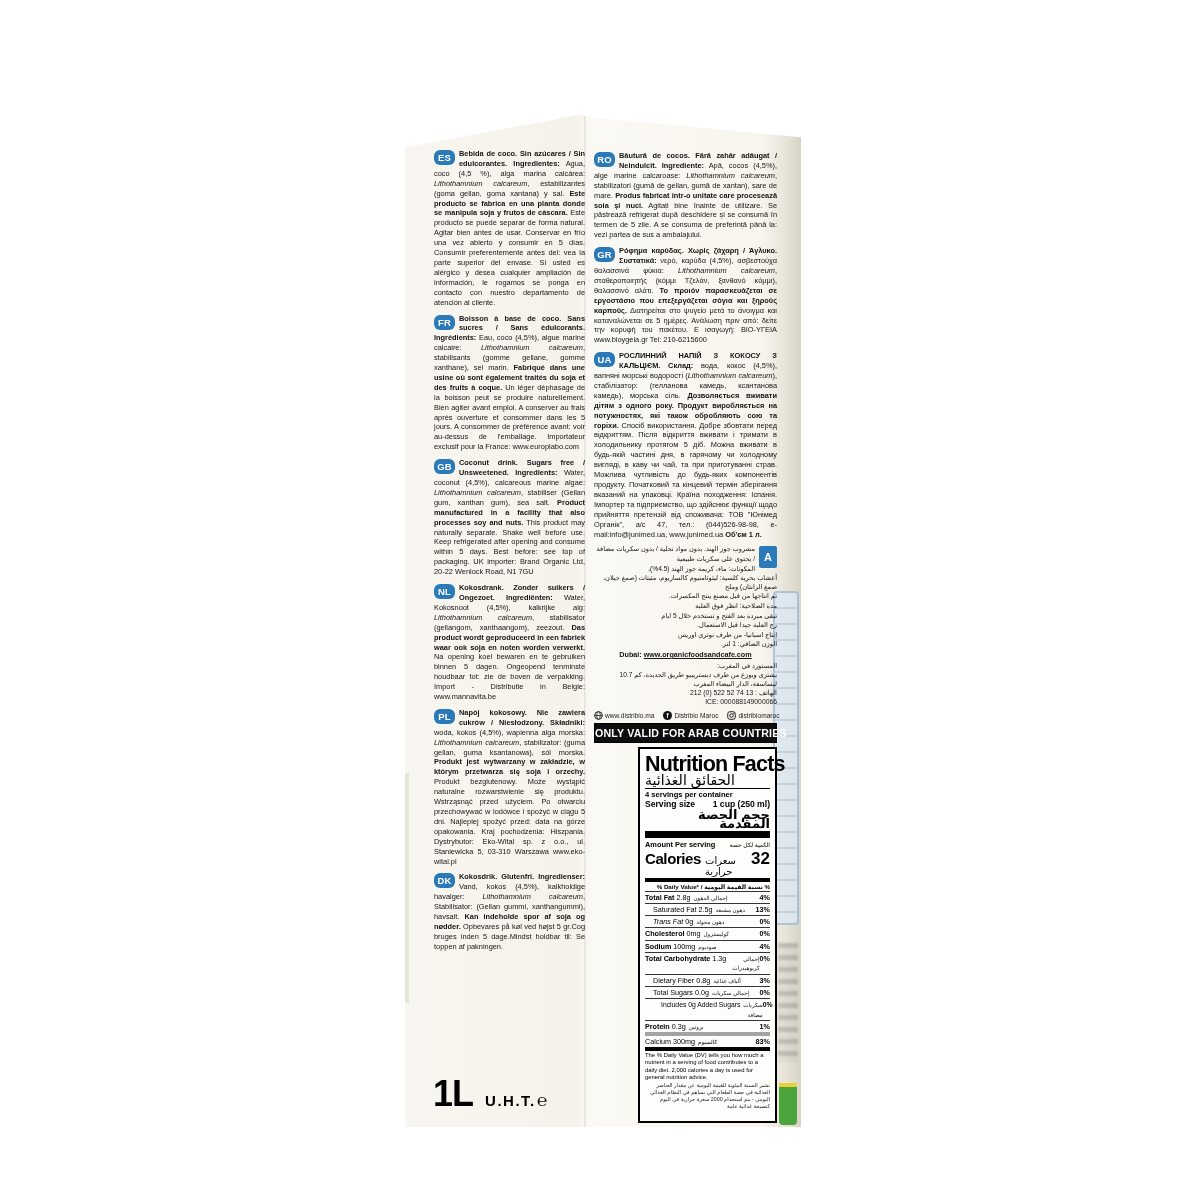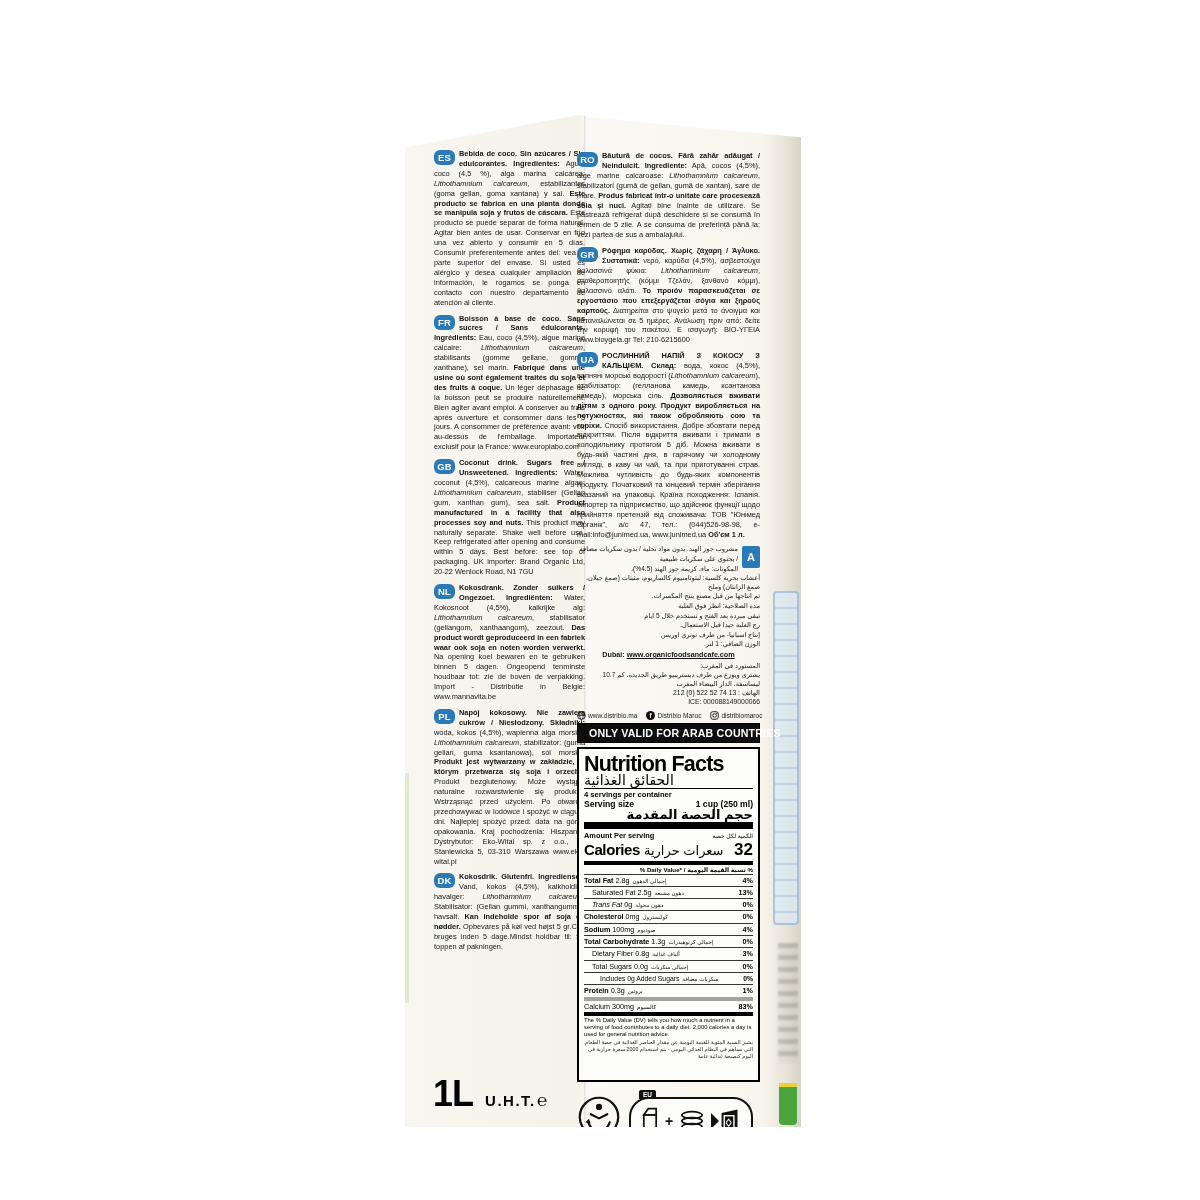--- a/index.html
+++ b/index.html
@@ -16,21 +16,21 @@
   .left-sliver{position:absolute;left:0;top:660px;width:4px;height:230px;background:#cfe0c0;opacity:.55;}
   .side-table{position:absolute;right:2px;top:478px;width:22px;height:330px;border:2px solid #9dbcd8;border-radius:4px;
     background:repeating-linear-gradient(to bottom,#dde9f3 0 14px,#b9cfe4 14px 16px);opacity:.8;}
   .side-smudge{position:absolute;right:3px;top:830px;width:20px;height:120px;
     background:repeating-linear-gradient(to bottom,rgba(60,60,60,.35) 0 5px,rgba(120,120,120,.12) 5px 12px);
     filter:blur(1px);opacity:.7;}
   .side-green{position:absolute;right:4px;bottom:2px;width:18px;height:38px;background:#4aa63c;border-top:4px solid #e8d23a;border-radius:0 0 4px 4px;}
 
   
   .col-left{position:absolute;left:29px;top:36px;width:151px;}
-  .col-right{position:absolute;left:172px;top:38px;width:183px;}
+  .col-right{position:absolute;left:189px;top:38px;width:183px;}
 
   .sec{margin-bottom:6px;text-align:justify;font-size:7.4px;line-height:9.9px;color:#141414;}
   .sec::after{content:"";display:block;clear:both;}
   .tag{float:left;width:21px;height:15px;margin:1px 4px 1px 0;background:#2a79b8;color:#fff;
     font-weight:bold;font-size:9.5px;line-height:15px;text-align:center;border-radius:6px;letter-spacing:.2px;}
   .sec b{font-weight:bold;}.sec i{font-style:italic;}
 
   
   .volume{position:absolute;left:10px;bottom:12px;width:150px;text-align:center;color:#000;white-space:nowrap;}
   .vol-1l{font-size:36px;font-weight:800;letter-spacing:-1px;}
@@ -47,34 +47,34 @@
   .dubai-line .url{text-decoration:underline;}
   .ar-phone,.ar-ice{direction:ltr;text-align:right;font-size:6.8px;}
 
   
   .social-row{display:flex;align-items:center;gap:9px;margin:3px 0 3px 0;font-size:6.6px;color:#222;}
   .social-item{display:flex;align-items:center;gap:2px;white-space:nowrap;}
   .social-item svg{display:block;}
 
   
   .banner{background:#0d0d0d;color:#fff;font-weight:800;font-size:10.6px;letter-spacing:.2px;
-    text-align:center;padding:3px 0 3px 11px;border:1px solid #000;margin-bottom:4px;white-space:nowrap;}
-
-  
-  .nf{border:2px solid #000;background:#fdfdfb;padding:4px 5px 20px 5px;color:#000;}
+    text-align:center;padding:3px 0 3px 0;border:1px solid #000;margin-bottom:4px;white-space:nowrap;}
+
+  
+  .nf{border:2px solid #000;background:#fdfdfb;padding:4px 5px 12px 5px;color:#000;margin-left:44px;}
   .nf-title{font-size:21.5px;font-weight:800;letter-spacing:-.8px;line-height:22px;white-space:nowrap;}
   .nf-title-ar{font-size:14px;font-weight:normal;direction:rtl;text-align:left;line-height:11px;}
   .nf-serv1{font-size:7.6px;font-weight:bold;line-height:9.5px;border-top:1px solid #000;margin-top:2px;padding-top:1px;}
   .nf-serv2{display:flex;justify-content:space-between;font-size:8.6px;font-weight:800;line-height:10.5px;}
   .nf-serv-ar{font-size:13px;font-weight:bold;direction:rtl;text-align:right;line-height:9px;padding-bottom:3px;border-bottom:7px solid #000;}
   .nf-amount{display:flex;justify-content:space-between;align-items:baseline;font-size:7.4px;font-weight:800;padding-top:2px;}
   .nf-amount .amt-ar{font-size:6px;font-weight:400;}
   .nf-cal{display:flex;align-items:baseline;border-bottom:4px solid #000;padding-bottom:1px;}
   .nf-cal .cal-en{font-size:15px;font-weight:800;letter-spacing:-.4px;}
-  .nf-cal .cal-ar{font-size:13px;margin-left:4px;}
+  .nf-cal .cal-ar{font-size:10px;margin-left:4px;}
   .nf-cal .cal-val{margin-left:auto;font-size:17px;font-weight:800;}
   .nf-dvh{font-size:6.2px;font-weight:bold;text-align:right;padding:1px 0;}
   .nf-row{display:flex;align-items:baseline;border-top:1px solid #333;padding:1px 0 0 0;font-size:7.2px;line-height:9.3px;}
   .nf-row .nm{white-space:nowrap;}
   .nf-row.b .nm-label{font-weight:800;}
   .nf-row.it .nm-label{font-style:italic;}
   .nf-row .ar{font-size:5.6px;margin-left:3px;direction:rtl;color:#111;}
   .nf-row .dv{margin-left:auto;font-weight:800;}
   .nf-row.ind1{padding-left:8px;}
   .nf-row.ind2{padding-left:16px;font-size:6.8px;}

